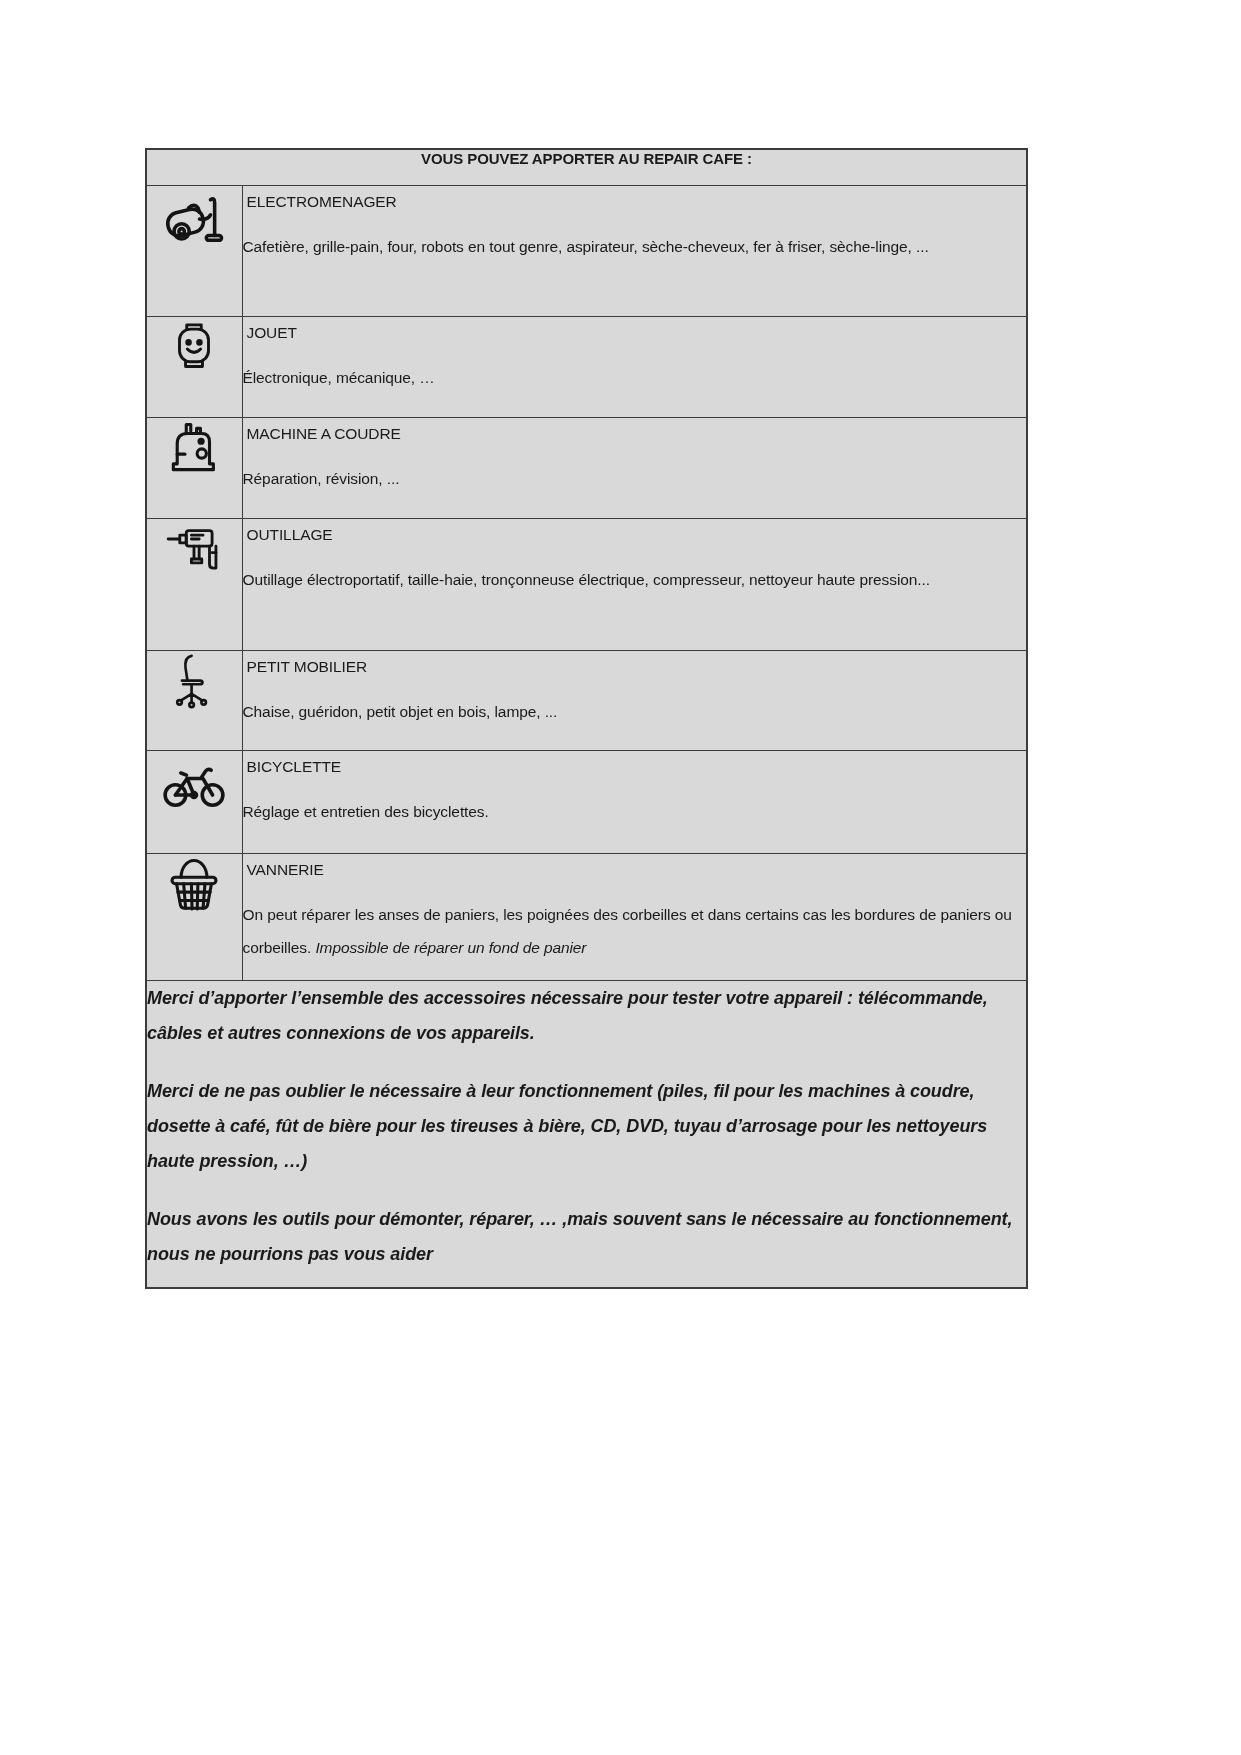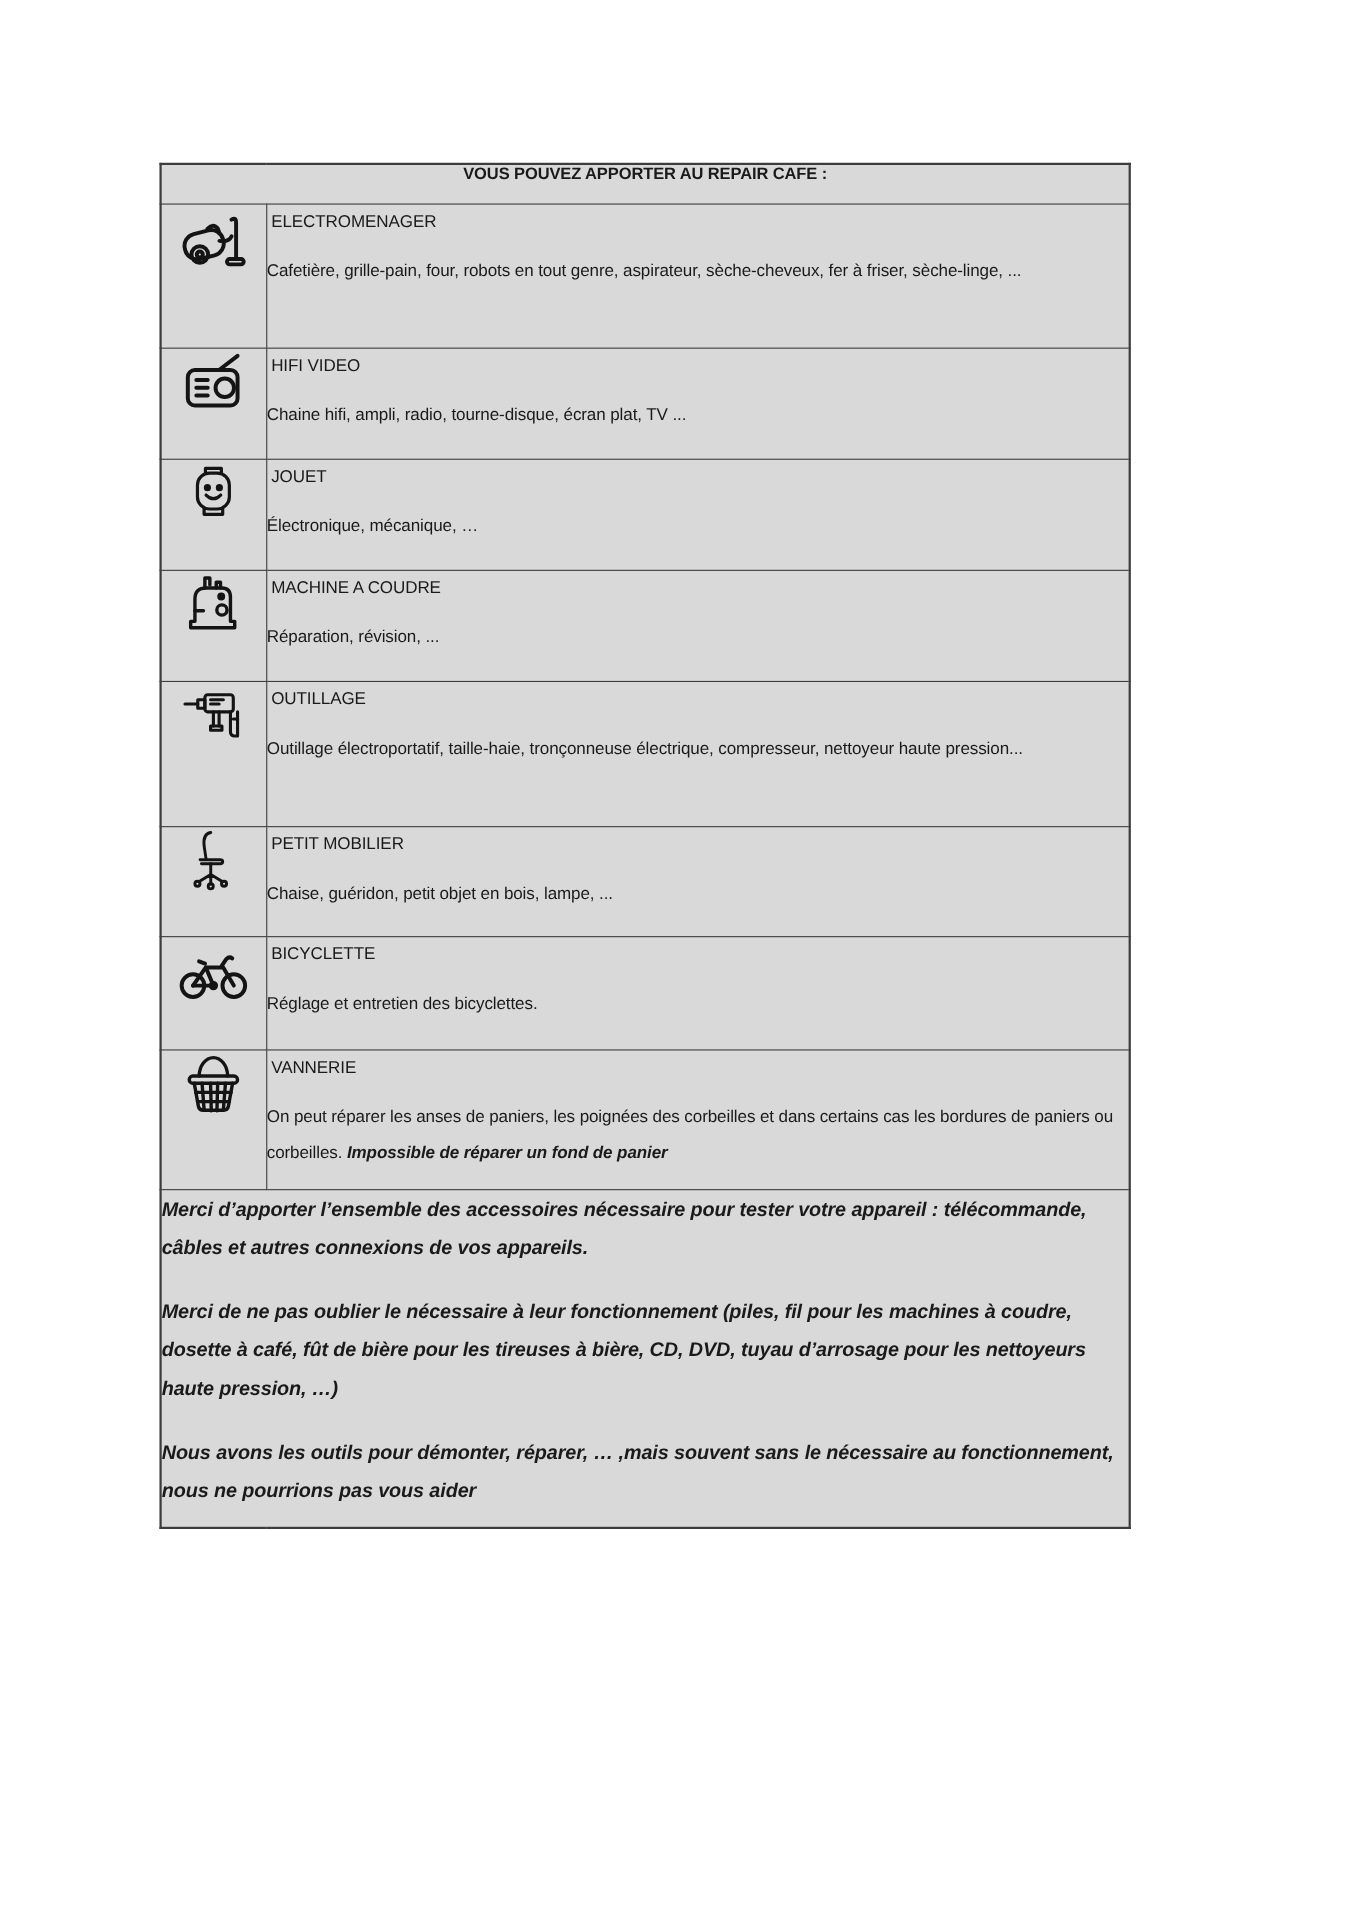--- a/index.html
+++ b/index.html
@@ -43,21 +43,21 @@
     font-size:15.5px;
     line-height:24px;
     margin:4px;
   }
   .cat-desc{
     font-size:15.5px;
     line-height:33px;
     margin-top:16px;
   }
   .cat-desc .note{
-    font-weight:bold;
+    font-weight:normal;
     font-style:italic;
   }
   td.footer-cell{
     padding:14px 18px 10px 16px;
   }
   .footer-par{
     font-size:18px;
     font-weight:bold;
     font-style:italic;
     line-height:35px;
@@ -95,34 +95,20 @@
           <rect x="33" y="36" width="11" height="3.5" rx="1.7"></rect>
         </svg>
       </td>
       <td class="text-cell">
         <div class="cat-title">ELECTROMENAGER</div>
         <div class="cat-desc">Cafetière, grille-pain, four, robots en tout genre, aspirateur, sèche-cheveux, fer à friser, sèche-linge, ...</div>
       </td>
     </tr>
 
 
-    <tr style="height:101px">
-      <td class="icon-cell">
-        <svg class="icon" width="62" height="62" viewBox="0 0 48 48" fill="none" stroke="currentColor" stroke-width="2.8" stroke-linecap="round" stroke-linejoin="round">
-          <path d="M28 15 L41 5"></path>
-          <rect x="6" y="15" width="35" height="25" rx="5"></rect>
-          <path d="M12 22 h8 M12 27.5 h8 M12 33 h8"></path>
-          <circle cx="32" cy="27.5" r="6.5"></circle>
-        </svg>
-      </td>
-      <td class="text-cell">
-        <div class="cat-title">HIFI VIDEO</div>
-        <div class="cat-desc">Chaine hifi, ampli, radio, tourne-disque, écran plat, TV ...</div>
-      </td>
-    </tr>
 
     <tr style="height:101px">
       <td class="icon-cell">
         <svg class="icon" width="58" height="58" viewBox="0 0 48 48" fill="none" stroke="currentColor" stroke-width="2.4" stroke-linecap="round" stroke-linejoin="round">
           <path d="M18 10 V6.5 h12 V10"></path>
           <rect x="12" y="10" width="24" height="27" rx="9"></rect>
           <circle cx="19.5" cy="21" r="1.5" fill="currentColor"></circle>
           <circle cx="28.5" cy="21" r="1.5" fill="currentColor"></circle>
           <path d="M18.5 26.5 q5.5 5.5 11 0"></path>
           <path d="M17 37 v4 h14 v-4"></path>

